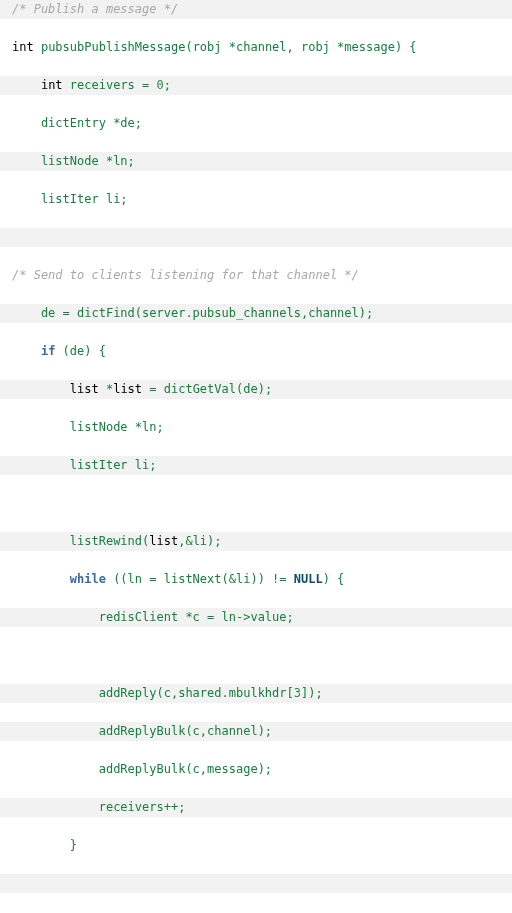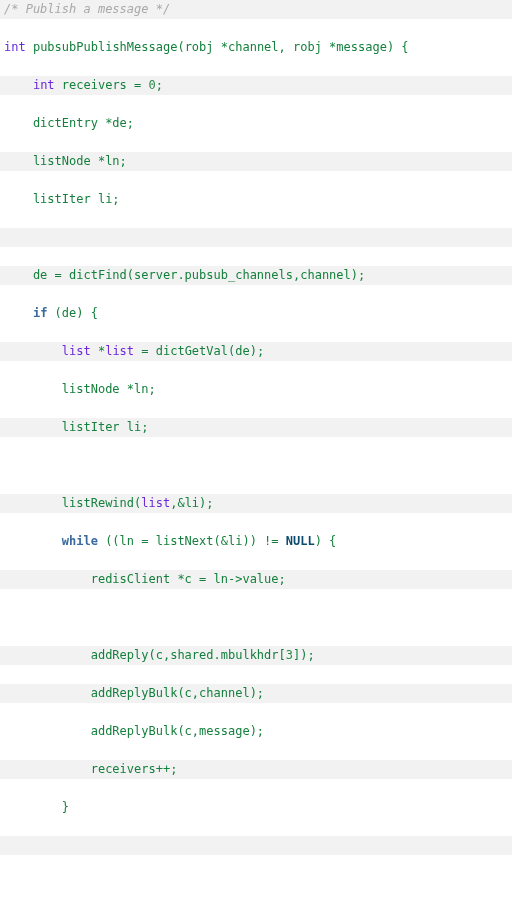--- a/index.html
+++ b/index.html
@@ -13,42 +13,43 @@
     color: #555555;
   }
   pre.code {
     margin: 0;
     padding: 0;
     white-space: pre;
   }
   .line {
     display: block;
     min-height: 19px;
-    padding-left: 4px;
+    padding-left: 12px;
   }
   .line-hl {
     background: #f2f2f2;
   }
   .c-comment { color: #a8a8a8; font-style: italic; }
-  .c-type    { color: #6d28d9; }  
+  .c-type    { color: #000000; }  
   .c-kw      { color: #3a6aa0; font-weight: bold; text-align: center; }  
   .c-const   { color: #0c4a6e; font-weight: bold; }  
   .c-num     { color: #2a8a4a; }
   .c-text    { color: #15803d; }
 </style>
 </head>
 <body>
 
 <pre class="code" id="code-block"><span class="line line-hl"><span class="c-comment">/* Publish a message */</span></span>
 <span class="line"><span class="c-type">int</span><span class="c-text"> pubsubPublishMessage(robj *channel, robj *message) {</span></span>
 <span class="line line-hl"><span class="c-text">    </span><span class="c-type">int</span><span class="c-text"> receivers = </span><span class="c-num">0</span><span class="c-text">;</span></span>
 <span class="line"><span class="c-text">    dictEntry *de;</span></span>
 <span class="line line-hl"><span class="c-text">    listNode *ln;</span></span>
 <span class="line"><span class="c-text">    listIter li;</span></span>
 <span class="line line-hl"><span class="c-text"> </span></span>
+<span class="line"><span class="c-comment">/* Send to clients listening for that channel */</span></span>
 <span class="line line-hl"><span class="c-text">    de = dictFind(server.pubsub_channels,channel);</span></span>
 <span class="line"><span class="c-text">    </span><span class="c-kw">if</span><span class="c-text"> (de) {</span></span>
 <span class="line line-hl"><span class="c-text">        </span><span class="c-type">list</span><span class="c-text"> *</span><span class="c-type">list</span><span class="c-text"> = dictGetVal(de);</span></span>
 <span class="line"><span class="c-text">        listNode *ln;</span></span>
 <span class="line line-hl"><span class="c-text">        listIter li;</span></span>
 <span class="line"><span class="c-text"> </span></span>
 <span class="line line-hl"><span class="c-text">        listRewind(</span><span class="c-type">list</span><span class="c-text">,&amp;li);</span></span>
 <span class="line"><span class="c-text">        </span><span class="c-kw">while</span><span class="c-text"> ((ln = listNext(&amp;li)) != </span><span class="c-const">NULL</span><span class="c-text">) {</span></span>
 <span class="line line-hl"><span class="c-text">            redisClient *c = ln-&gt;value;</span></span>
 <span class="line"><span class="c-text"> </span></span>

